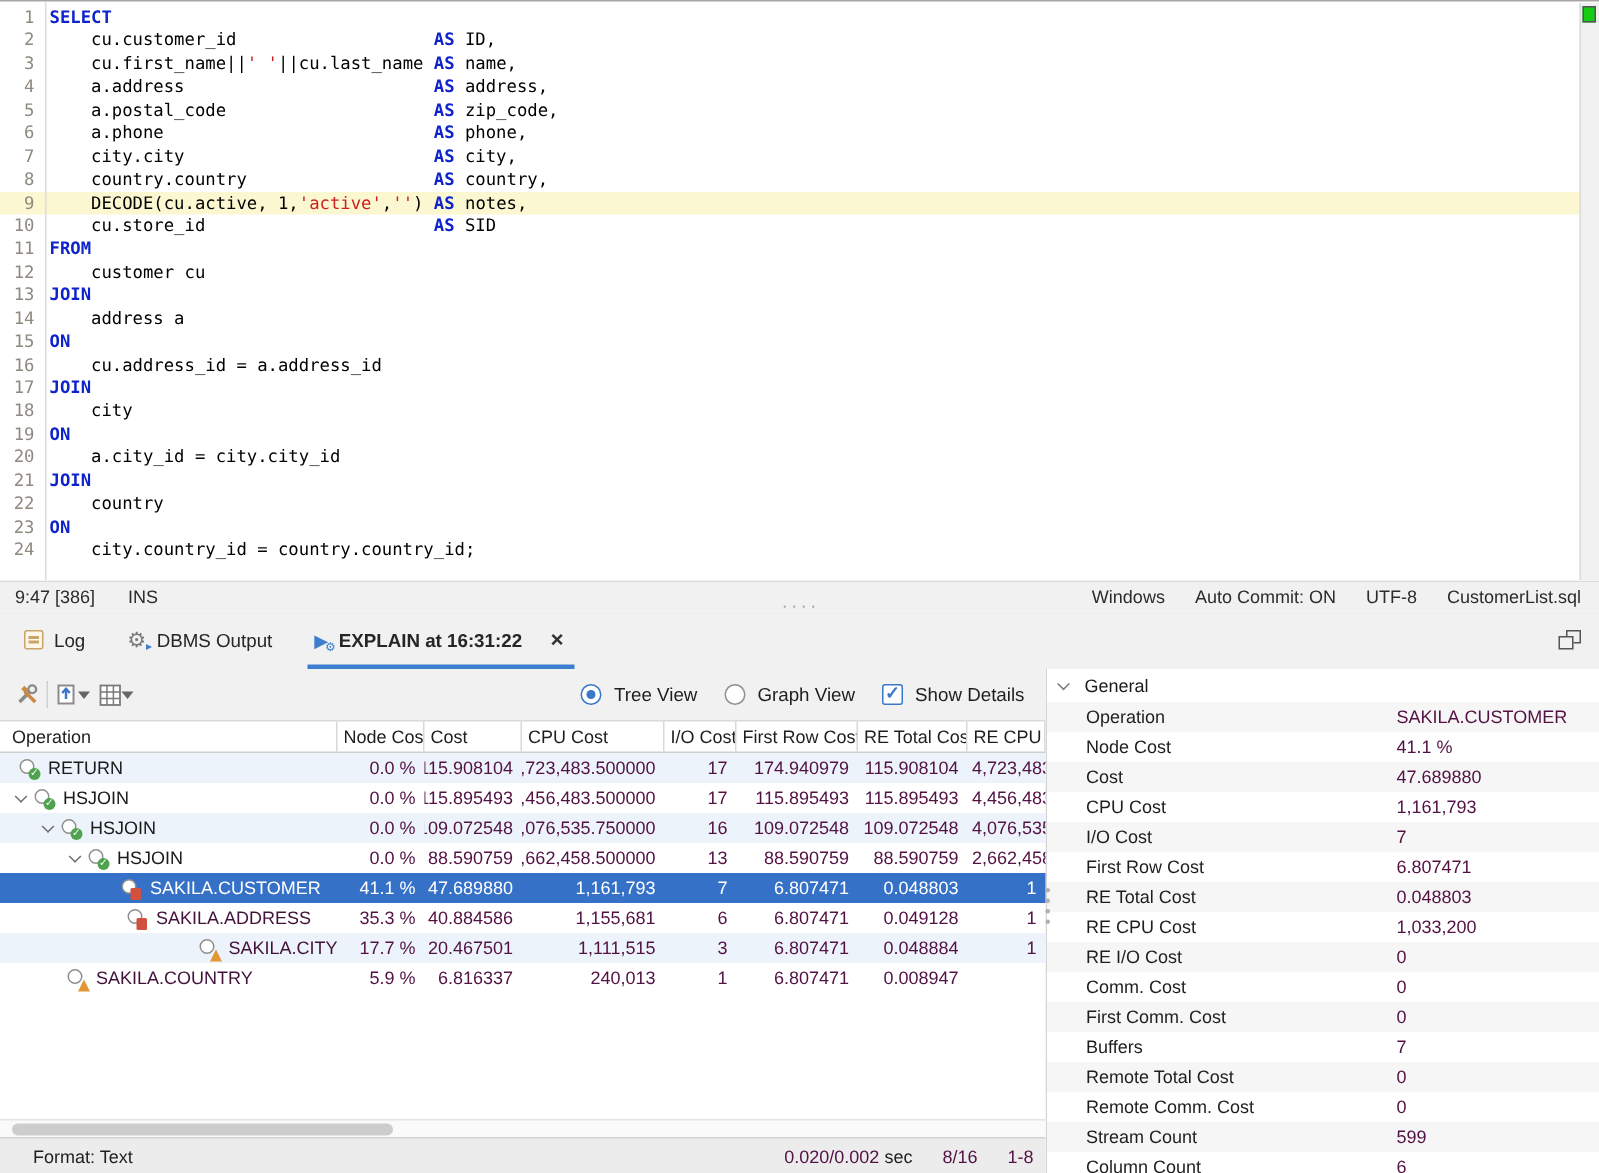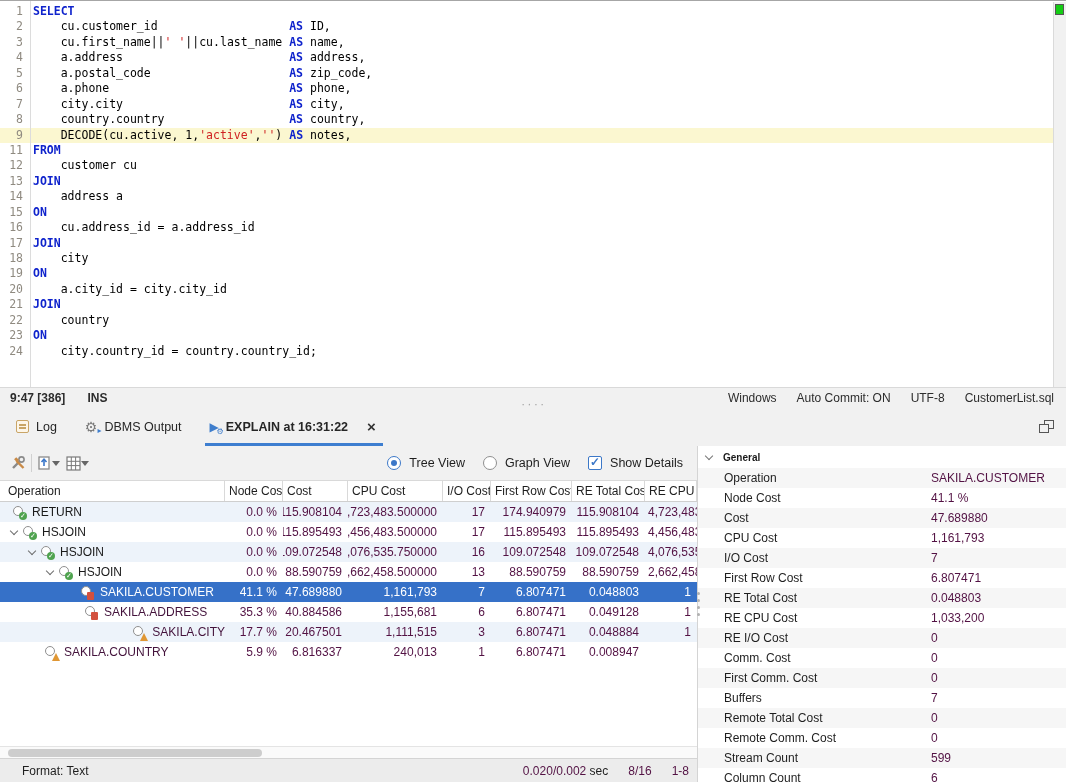--- a/index.html
+++ b/index.html
@@ -17,21 +17,21 @@
   .k { color:#0f23cc; font-weight:bold; }
   .s { color:#cf2121; }
   .p { color:#000; }
   .gutter-sep { position:absolute; left:30px; top:0; bottom:0; width:1px; background:#dcdcdc; }
   .ed-right-strip { position:absolute; right:0; top:1px; bottom:0; width:13px; background:#f1f1f1; border-left:1px solid #dadada; }
   .indicator { position:absolute; top:2px; right:2px; width:9px; height:11px; background:#15cd15; border:1px solid #555; }
 
   
   .ed-status { height:20px; background:#f1f1f1; border-top:1px solid #d9d9d9; display:flex; align-items:center;
                font-size:12px; color:#2c2c2c; padding:0 12px 0 10px; }
-  .ed-status .grp-left { display:flex; gap:22px;font-weight:bold; }
+  .ed-status .grp-left { display:flex; gap:22px; }
   .ed-status .grp-right { margin-left:auto; display:flex; gap:20px; }
 
   .hsplit-dots { position:absolute; left:521px; top:399px; color:#a8a8a8; font-size:13px; letter-spacing:2px; line-height:10px; }
 
   
   .tabbar { height:39px; background:#f1f1f1; display:flex; align-items:center; padding-left:16px; position:relative; }
   .tab { display:flex; align-items:center; gap:7px; height:100%; margin-right:28px; position:relative;
          font-size:12.5px; color:#262626; cursor:default; }
   .tab.active { font-weight:bold; }
   .tab.active::after { content:""; position:absolute; left:-5px; right:-7px; bottom:0; height:3px; background:#3e7ed0; }
@@ -98,21 +98,21 @@
 
   
   .hscroll { position:absolute; left:0; bottom:24px; width:697px; height:12px; background:#fafafa; border-top:1px solid #e4e4e4; }
   .hthumb { position:absolute; left:8px; top:2px; width:254px; height:8px; background:#cdcdcd; border-radius:4px; }
   .lstatus { position:absolute; left:0; bottom:0; width:697px; height:24px; background:#ececec; border-top:1px solid #d4d4d4;
              display:flex; align-items:center; font-size:12px; color:#1e1e1e; padding:0 8px 0 22px; }
   .lstatus .stats { margin-left:auto; display:flex; gap:20px; }
   .mnum { color:#531244; }
 
   
-  .dhead { height:22px; display:flex; align-items:center; font-weight:bold; font-size:10px; color:#1a1a1a;
+  .dhead { height:22px; display:flex; align-items:center; font-weight:normal; font-size:12px; color:#1a1a1a;
            padding-left:8px; gap:9px; background:#fff; }
   .d-chev { width:8px; height:8px; position:relative; }
   .d-chev::before { content:""; position:absolute; left:0; top:0; width:5px; height:5px;
                     border-right:1.5px solid #777; border-bottom:1.5px solid #777; transform:rotate(45deg); }
   .drow { height:20px; display:flex; align-items:center; font-size:12px; padding-left:26px; }
   .drow.stripe { background:#f6f6f6; }
   .dlabel { width:207px; color:#1e1e1e; flex:none; }
   .dvalue { color:#531244; }
 
   svg { display:block; }
@@ -126,20 +126,21 @@
     <div id="ed-lines">
         <div class="ed-row"><span class="ed-num">1</span><span class="ed-text"><span class="k">SELECT</span></span></div>
         <div class="ed-row"><span class="ed-num">2</span><span class="ed-text"><span class="p">    cu.customer_id                   </span><span class="k">AS</span><span class="p"> ID,</span></span></div>
         <div class="ed-row"><span class="ed-num">3</span><span class="ed-text"><span class="p">    cu.first_name||</span><span class="s">' '</span><span class="p">||cu.last_name </span><span class="k">AS</span><span class="p"> name,</span></span></div>
         <div class="ed-row"><span class="ed-num">4</span><span class="ed-text"><span class="p">    a.address                        </span><span class="k">AS</span><span class="p"> address,</span></span></div>
         <div class="ed-row"><span class="ed-num">5</span><span class="ed-text"><span class="p">    a.postal_code                    </span><span class="k">AS</span><span class="p"> zip_code,</span></span></div>
         <div class="ed-row"><span class="ed-num">6</span><span class="ed-text"><span class="p">    a.phone                          </span><span class="k">AS</span><span class="p"> phone,</span></span></div>
         <div class="ed-row"><span class="ed-num">7</span><span class="ed-text"><span class="p">    city.city                        </span><span class="k">AS</span><span class="p"> city,</span></span></div>
         <div class="ed-row"><span class="ed-num">8</span><span class="ed-text"><span class="p">    country.country                  </span><span class="k">AS</span><span class="p"> country,</span></span></div>
         <div class="ed-row hl"><span class="ed-num">9</span><span class="ed-text"><span class="p">    DECODE(cu.active, 1,</span><span class="s">'active'</span><span class="p">,</span><span class="s">''</span><span class="p">) </span><span class="k">AS</span><span class="p"> notes,</span></span></div>
+        <div class="ed-row"><span class="ed-num">10</span><span class="ed-text"><span class="p">    cu.store_id                      </span><span class="k">AS</span><span class="p"> SID</span></span></div>
         <div class="ed-row"><span class="ed-num">11</span><span class="ed-text"><span class="k">FROM</span></span></div>
         <div class="ed-row"><span class="ed-num">12</span><span class="ed-text"><span class="p">    customer cu</span></span></div>
         <div class="ed-row"><span class="ed-num">13</span><span class="ed-text"><span class="k">JOIN</span></span></div>
         <div class="ed-row"><span class="ed-num">14</span><span class="ed-text"><span class="p">    address a</span></span></div>
         <div class="ed-row"><span class="ed-num">15</span><span class="ed-text"><span class="k">ON</span></span></div>
         <div class="ed-row"><span class="ed-num">16</span><span class="ed-text"><span class="p">    cu.address_id = a.address_id</span></span></div>
         <div class="ed-row"><span class="ed-num">17</span><span class="ed-text"><span class="k">JOIN</span></span></div>
         <div class="ed-row"><span class="ed-num">18</span><span class="ed-text"><span class="p">    city</span></span></div>
         <div class="ed-row"><span class="ed-num">19</span><span class="ed-text"><span class="k">ON</span></span></div>
         <div class="ed-row"><span class="ed-num">20</span><span class="ed-text"><span class="p">    a.city_id = city.city_id</span></span></div>

